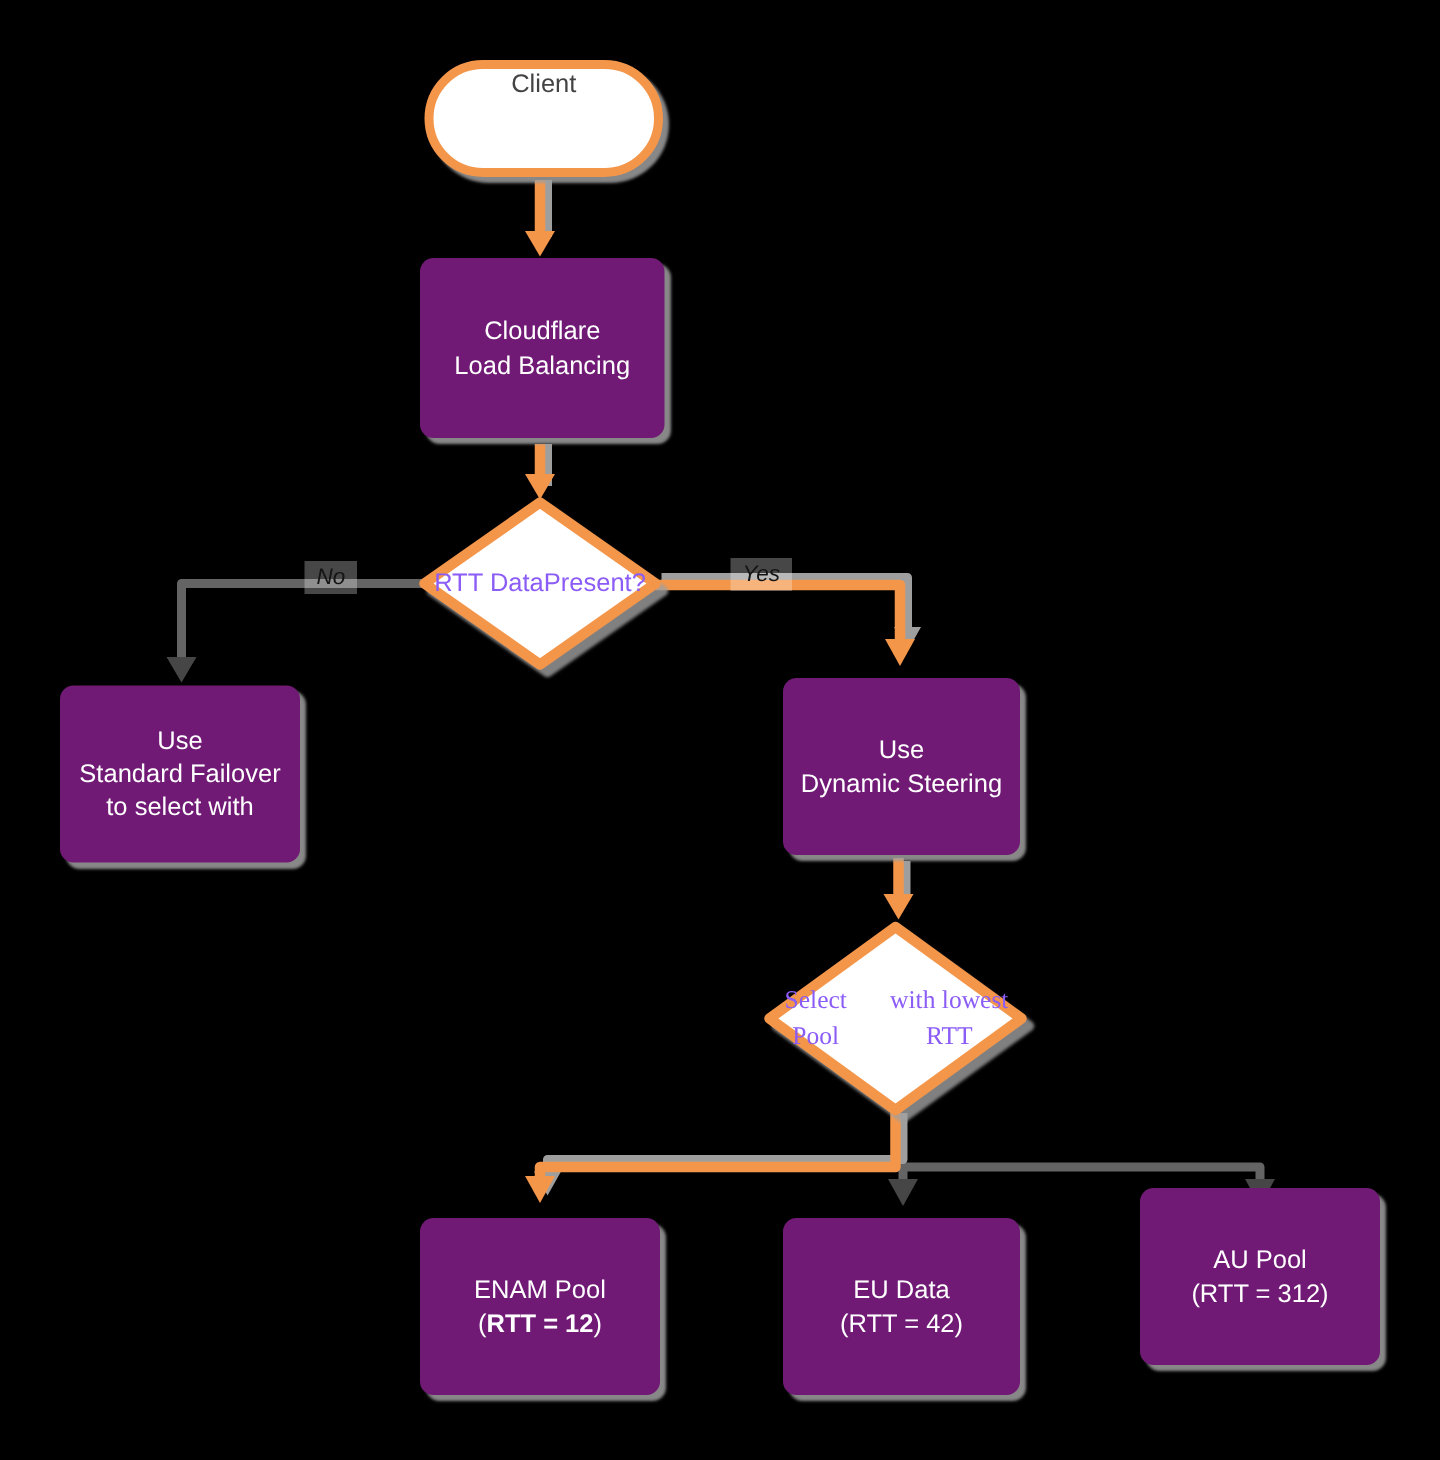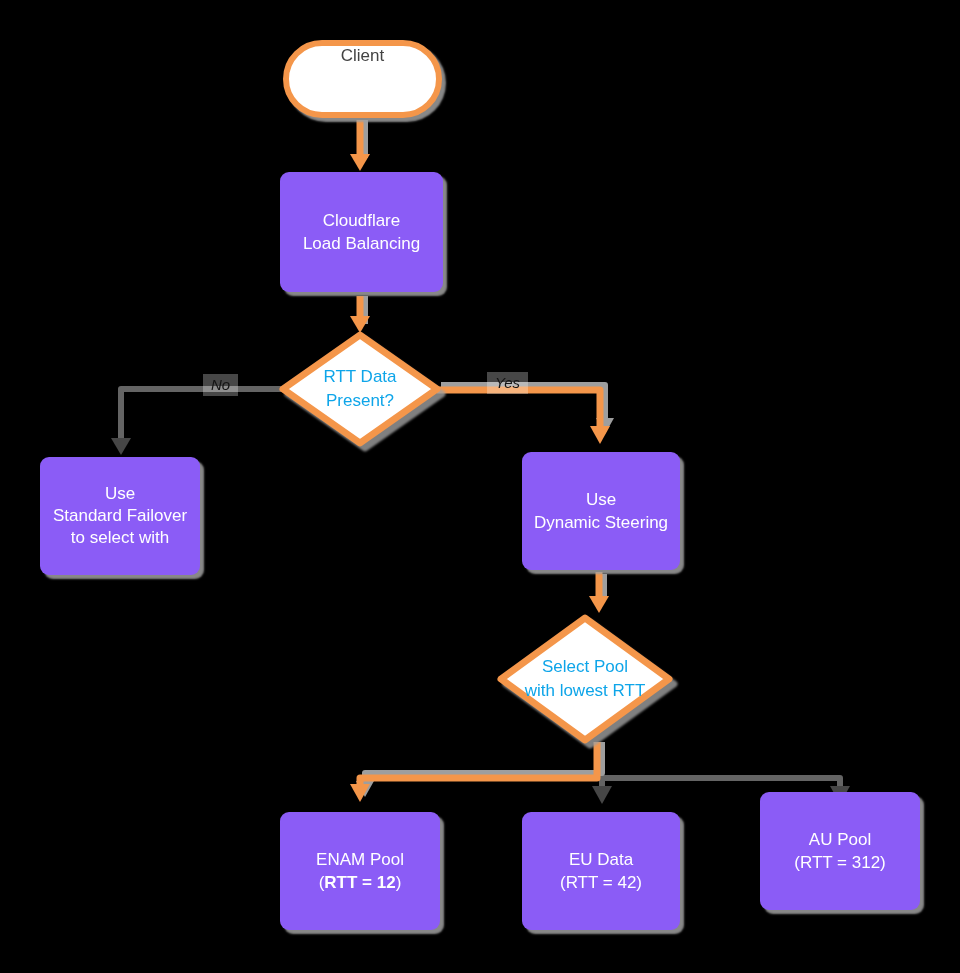--- a/index.html
+++ b/index.html
@@ -17,21 +17,21 @@
   }
   svg.connectors {
     position: absolute;
     left: 0; top: 0;
     width: 960px; height: 973px;
     pointer-events: none;
   }
   .box {
     position: absolute;
     box-sizing: border-box;
-    background: #8b5cf6;
+    background: #701a75;
     border-radius: 9px;
     box-shadow: 4px 4px 2px rgba(160,160,160,0.85);
     color: #FFFFFF;
     display: flex;
     flex-direction: column;
     align-items: center;
     justify-content: center;
     text-align: center;
     font-size: 17px;
     line-height: 23px;
@@ -54,25 +54,25 @@
     position: absolute;
   }
   .diamond svg {
     display: block;
     filter: drop-shadow(5px 5px 1px rgba(160,160,160,0.8));
   }
   .diamond .dtext {
     position: absolute;
     left: 0; top: 0; right: 0; bottom: 0;
     display: flex;
-    flex-direction: column;
+    flex-direction: row;
     align-items: center;
     justify-content: center;
     text-align: center;
-    color: #0ea5e9;
+    color: #8b5cf6;
     font-size: 17px;
     line-height: 24px;
   }
   .edge-label {
     position: absolute;
     background: rgba(255,255,255,0.28);
     color: #141414;
     font-size: 15px;
     line-height: 18px;
     padding: 2px 8px;
@@ -146,21 +146,21 @@
     <div>Use</div>
     <div>Standard Failover</div>
     <div>to select with</div>
   </div>
 
   <div class="box" style="left:522px; top:452px; width:158px; height:118px;">
     <div>Use</div>
     <div>Dynamic Steering</div>
   </div>
 
-  <div class="diamond" style="left:496px; top:613px; width:178px; height:132px;">
+  <div class="diamond" style="left:508px; top:613px; width:178px; height:132px;font-family:Liberation Serif, serif;">
     <svg width="178" height="132" viewBox="0 0 178 132">
       <polygon points="89,5 173,66 89,127 5,66" fill="#FFFFFF" stroke="#F4964A" stroke-width="7" stroke-linejoin="round"></polygon>
     </svg>
     <div class="dtext">
       <div>Select Pool</div>
       <div>with lowest RTT</div>
     </div>
   </div>
 
   <div class="box" style="left:280px; top:812px; width:160px; height:118px;">

